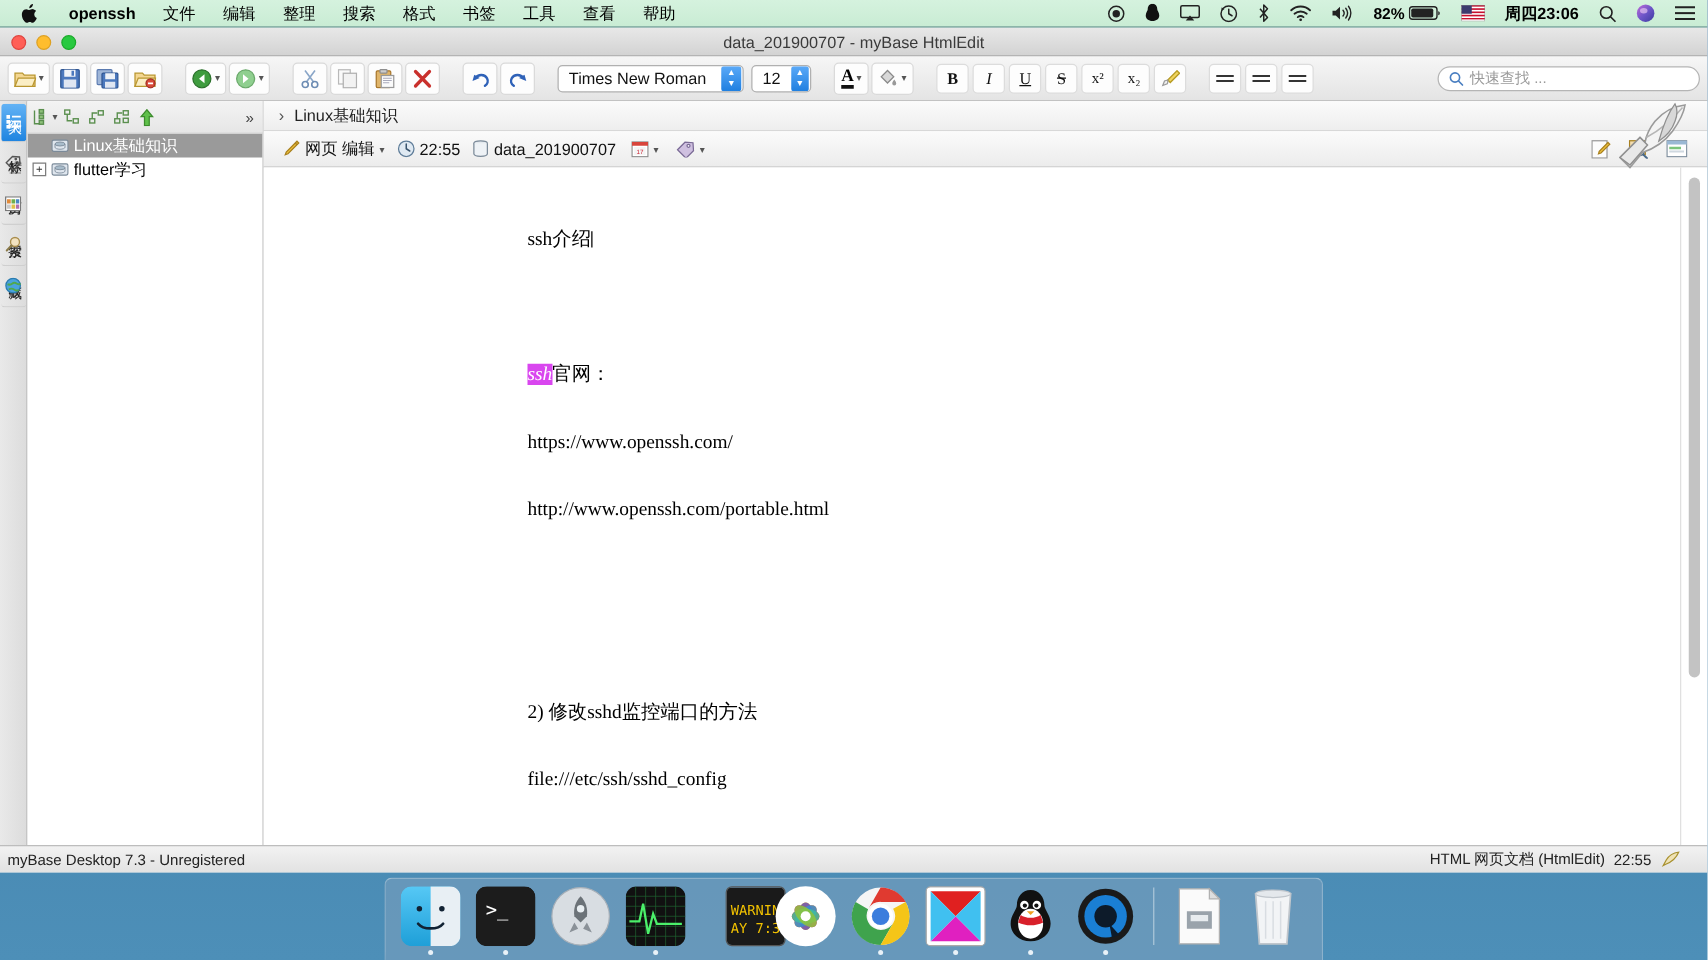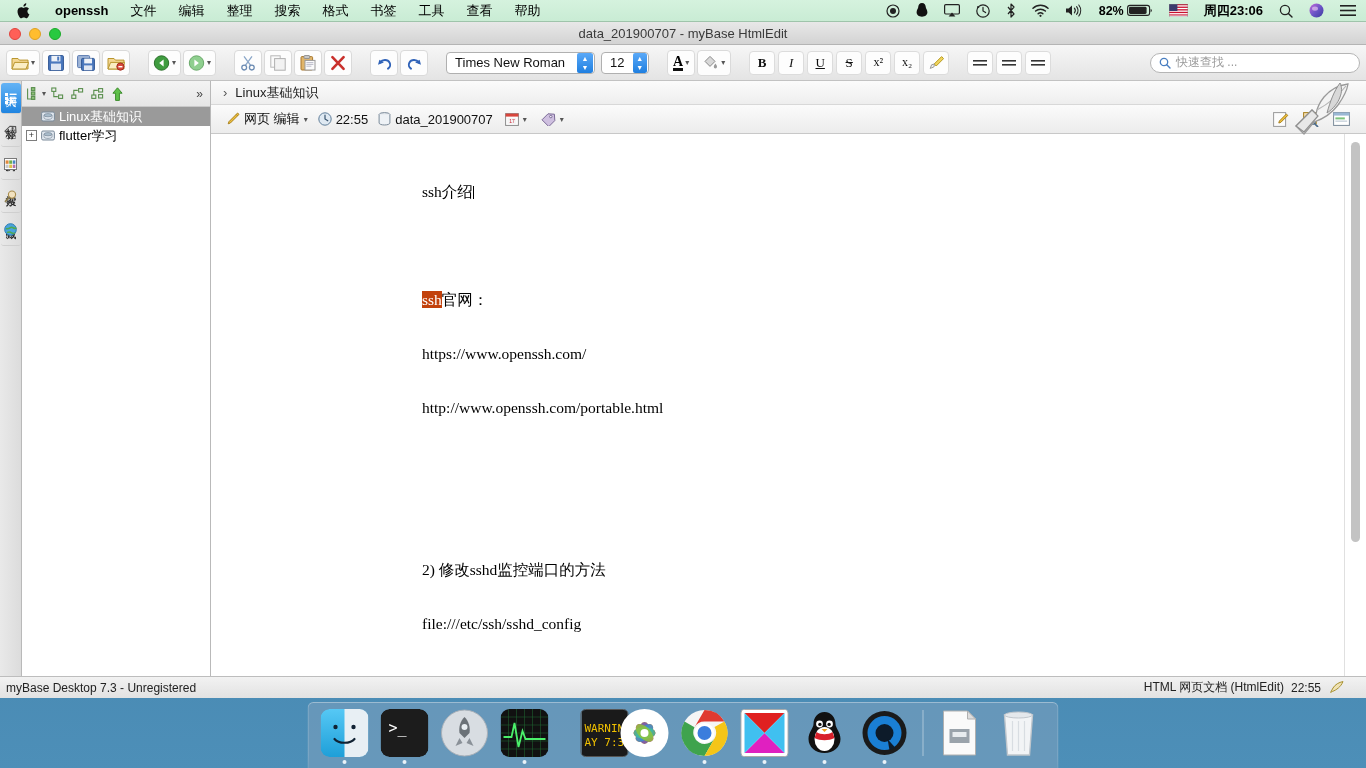--- a/index.html
+++ b/index.html
@@ -166,21 +166,21 @@
   #doc {
     flex:1; overflow:hidden; background:#fff;
     padding: 13px 0 0 211px;
     font-family: "Liberation Serif", serif;
     font-size: 15.5px;
     line-height: 18px;
     color:#000;
     white-space: pre-wrap;
   }
   #doc .ln { min-height:18px; }
-  #doc .sel { background:#c2410c; color:#fff; }
+  #doc .sel { background:#d946ef; color:#fff;font-style:italic; }
   #doc .caret-i {
     display:inline-block; width:1px; height:13px; background:#000;
     position:relative; top:2px;
   }
   #scrollbar {
     width:22px; flex:0 0 22px; background:#fff;
     border-left:1px solid #e0e0e0;
     display:flex; justify-content:center; padding:6px 0;
   }
   #thumb {

